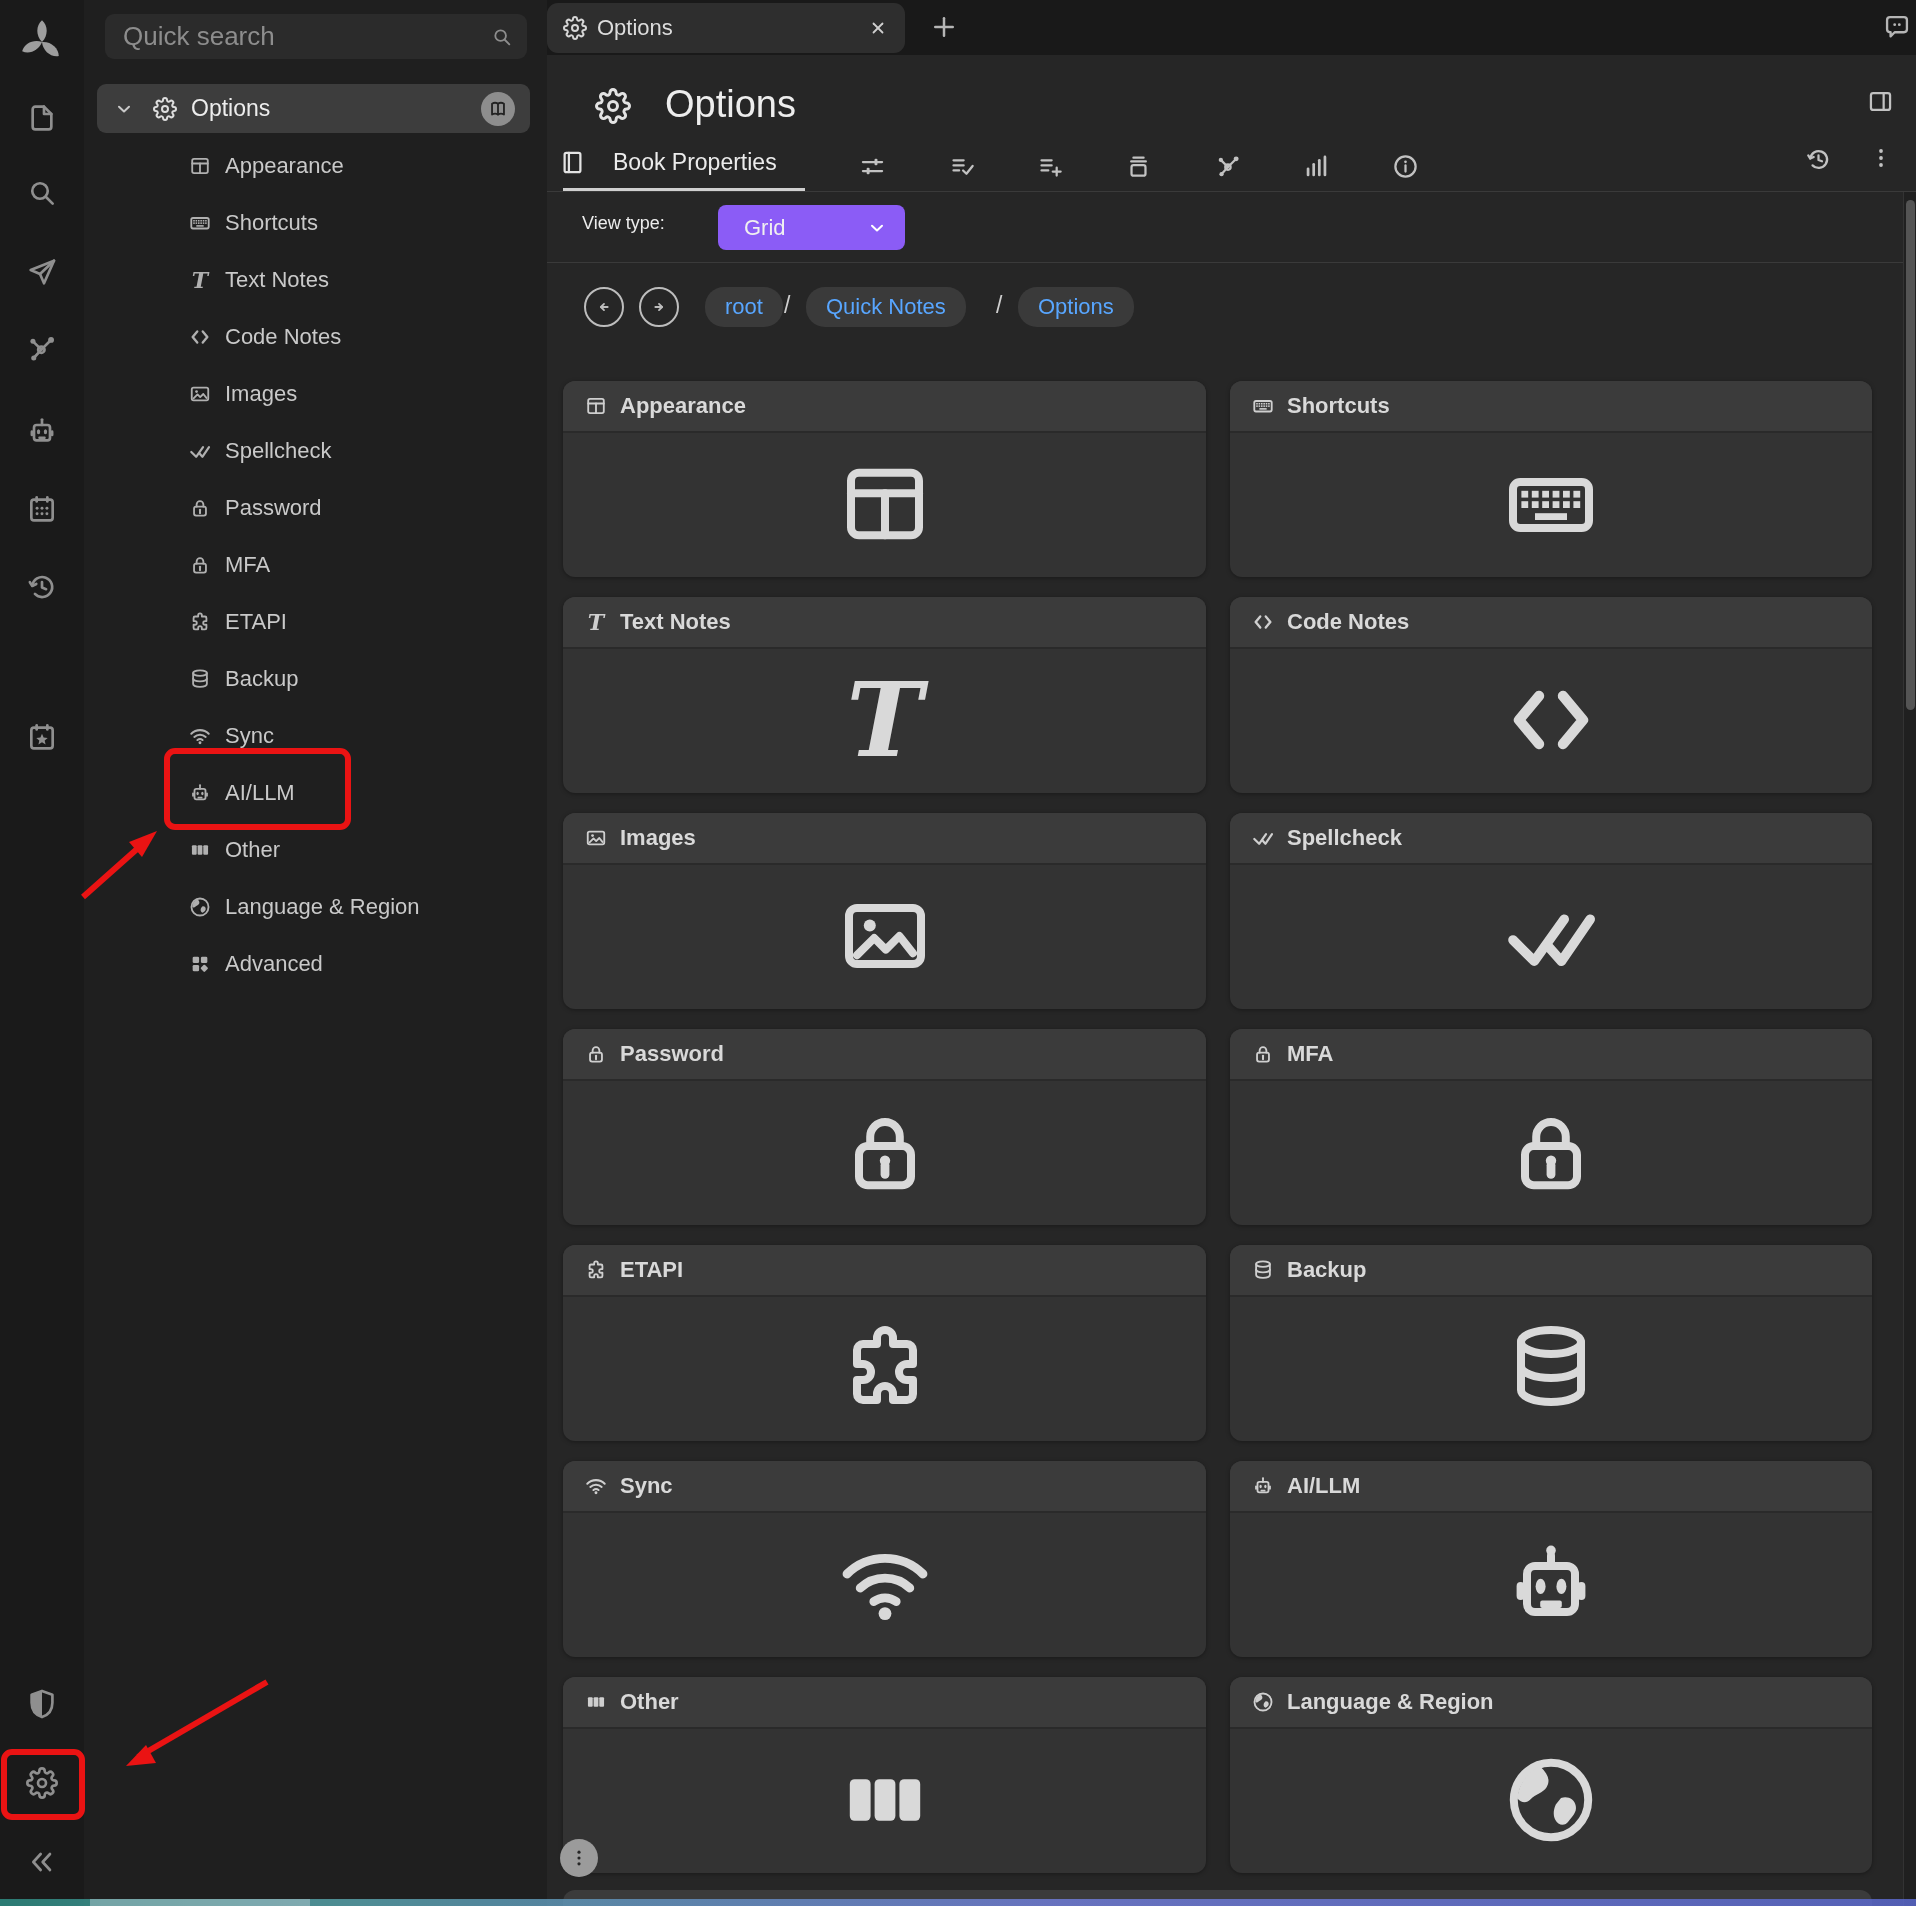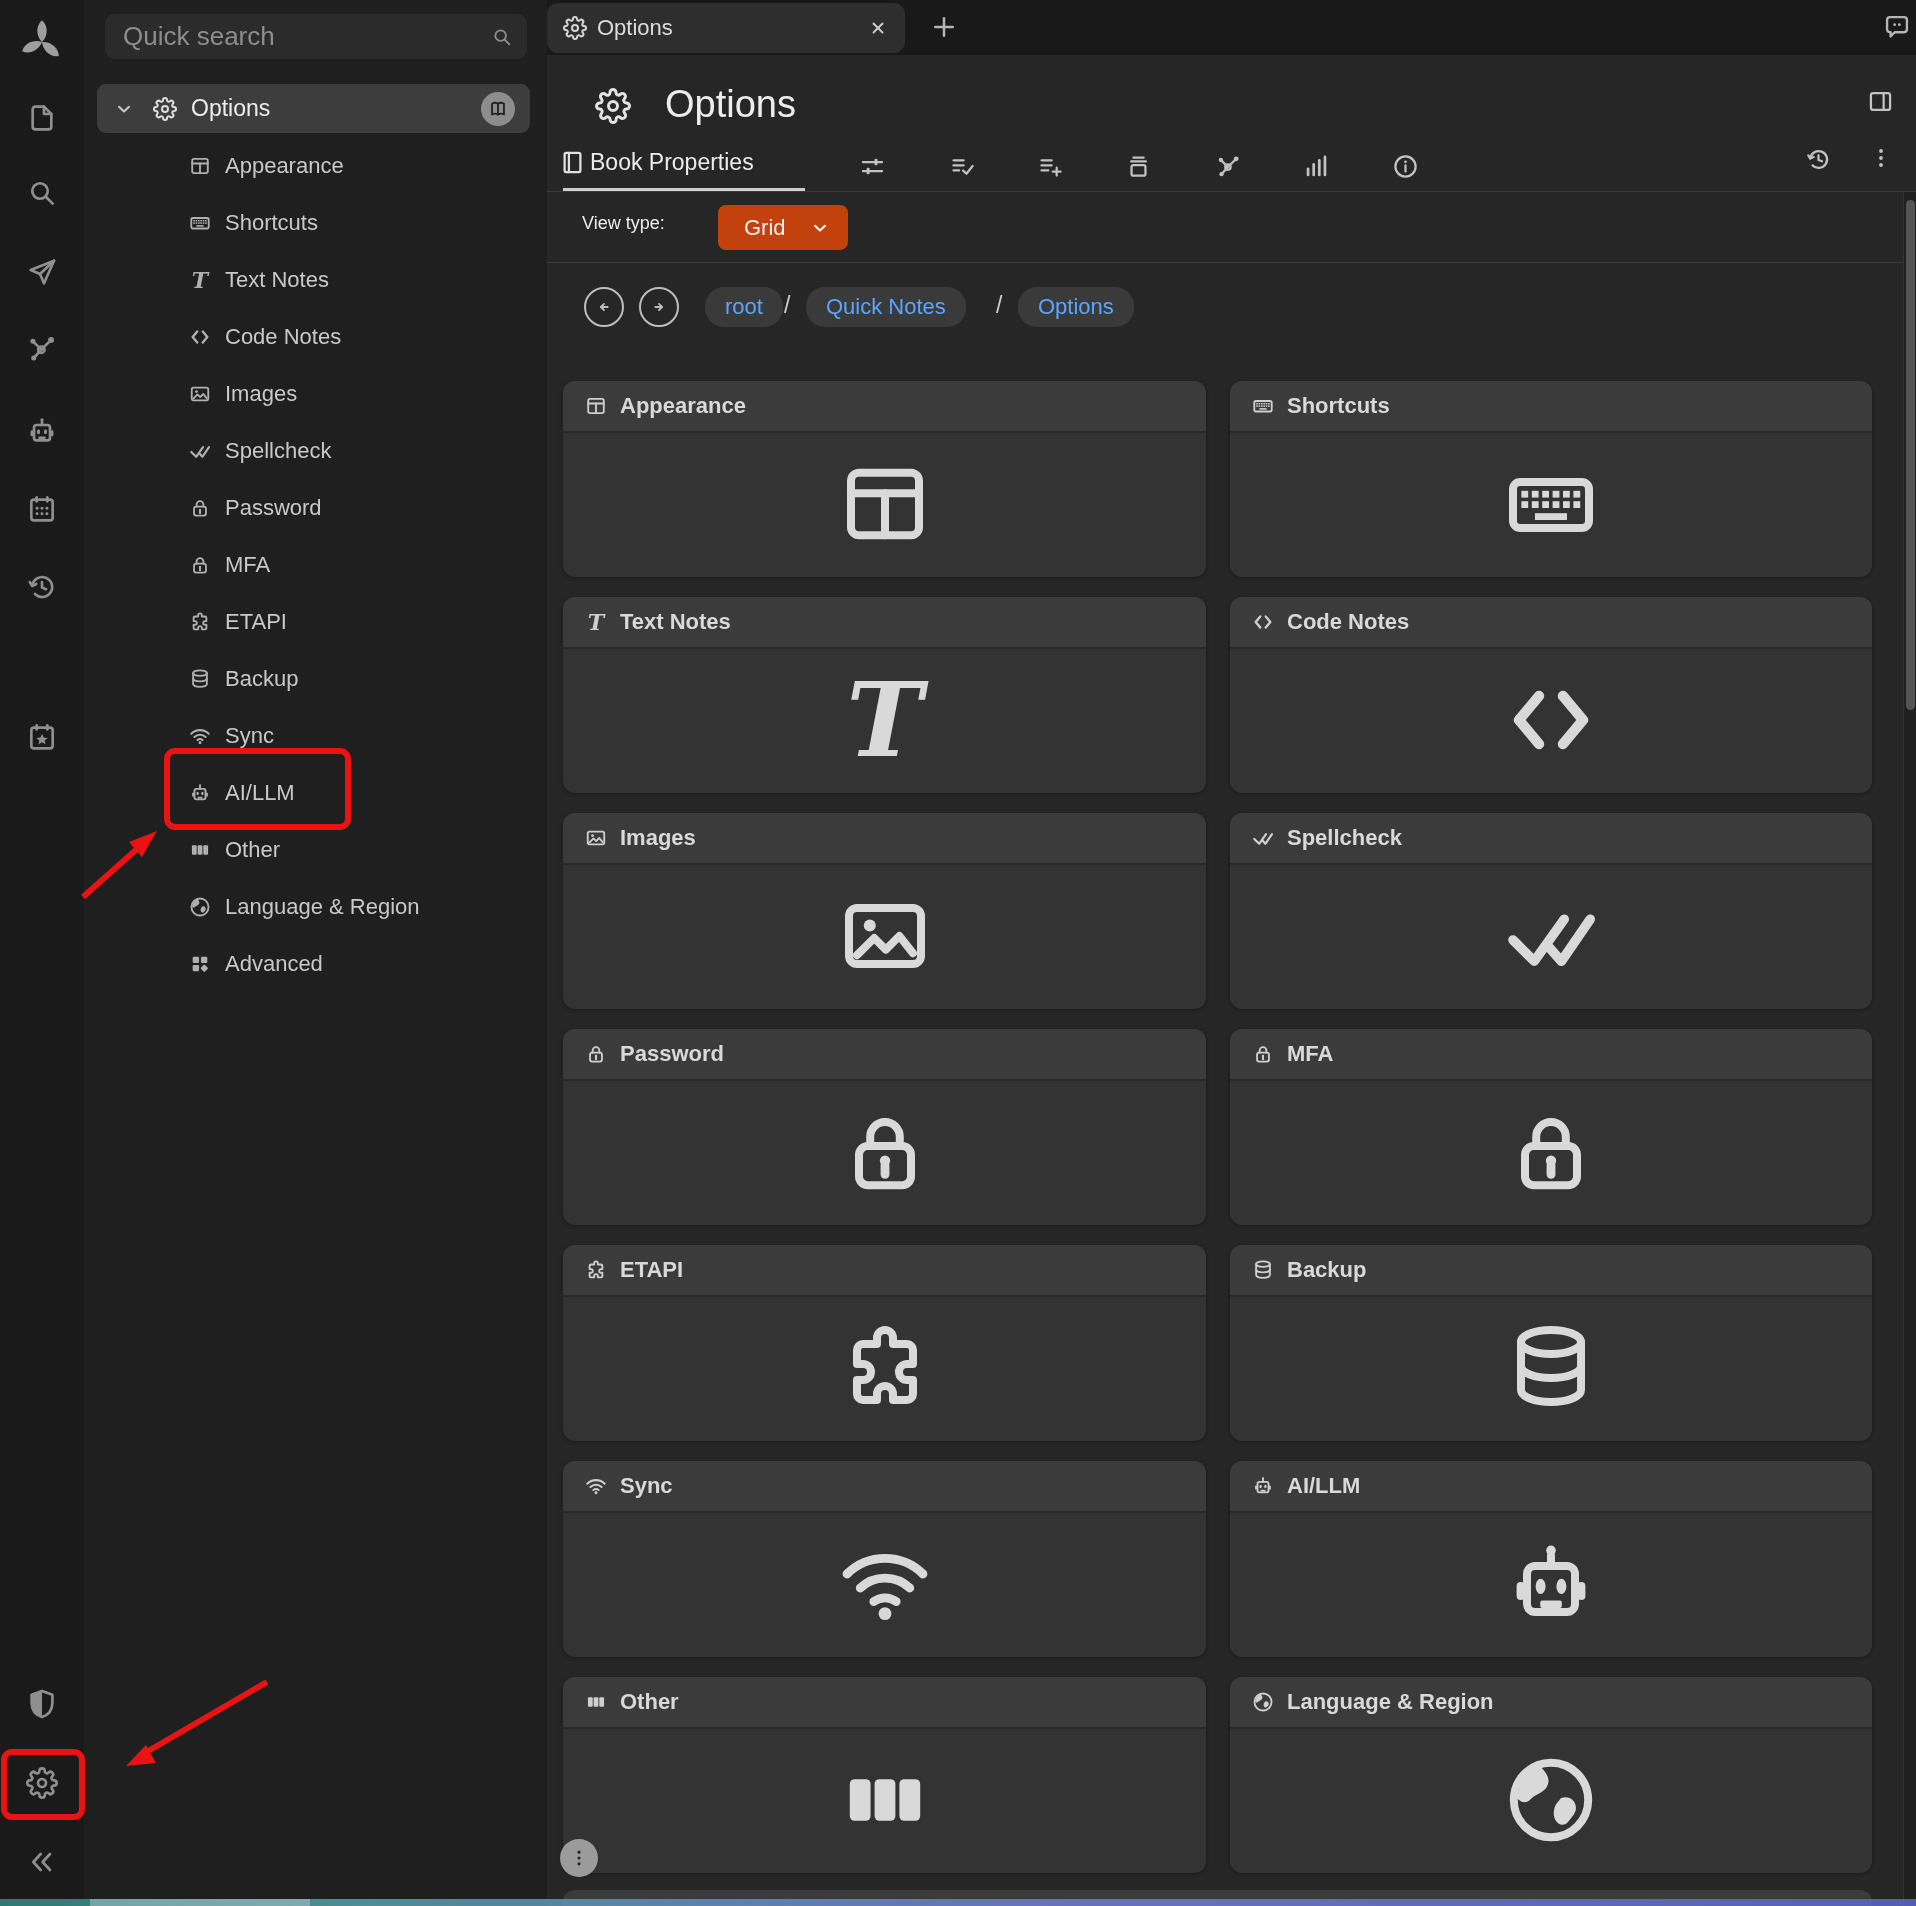--- a/index.html
+++ b/index.html
@@ -52,37 +52,37 @@
   .tab .gear{width:24px;height:24px;color:#d6d6d6;margin-left:16px;}
   .tab .lbl{margin-left:10px;font-size:22px;color:#dcdcdc;flex:1;}
   .tab .close{width:18px;height:18px;color:#cfcfcf;margin-right:18px;cursor:pointer;}
   .newtab{position:absolute;left:382px;top:12px;width:30px;height:30px;color:#b5b5b5;cursor:pointer;}
   .chatbtn{position:absolute;left:1336px;top:13px;width:28px;height:28px;color:#b5b5b5;cursor:pointer;}
   .note-header{position:absolute;left:0;top:55px;width:1369px;height:137px;border-bottom:1px solid #3a3a3a;box-sizing:border-box;}
   .nh-gear{position:absolute;left:48px;top:33px;width:36px;height:36px;color:#e3e3e3;}
   .nh-title{position:absolute;left:118px;top:28px;font-size:38px;color:#ededed;}
   .ribbon-tab{position:absolute;left:12px;top:94px;display:flex;align-items:center;cursor:pointer;}
   .ribbon-tab .ico{width:27px;height:27px;color:#e3e3e3;}
-  .ribbon-tab .lbl{margin-left:4px;font-size:23px;color:#ececec;}
+  .ribbon-tab .lbl{margin-left:27px;font-size:23px;color:#ececec;}
   .ribbon-underline{position:absolute;left:16px;top:133px;width:242px;height:3px;background:#cfcfcf;}
   .ribbon-icons{position:absolute;left:0;top:98px;height:28px;}
   .ribbon-icons > span{position:absolute;width:27px;height:27px;color:#c2c2c2;cursor:pointer;}
   .ribbon-icons > span:nth-of-type(1){left:312px;}
   .ribbon-icons > span:nth-of-type(2){left:402px;}
   .ribbon-icons > span:nth-of-type(3){left:490px;}
   .ribbon-icons > span:nth-of-type(4){left:578px;}
   .ribbon-icons > span:nth-of-type(5){left:668px;}
   .ribbon-icons > span:nth-of-type(6){left:756px;}
   .ribbon-icons > span:nth-of-type(7){left:845px;}
   .split-btn{position:absolute;left:1320px;top:33px;width:27px;height:27px;color:#c2c2c2;cursor:pointer;}
   .hist-btn{position:absolute;left:1258px;top:91px;width:27px;height:27px;color:#c2c2c2;cursor:pointer;}
   .dots-btn{position:absolute;left:1322px;top:91px;width:24px;height:24px;color:#c2c2c2;cursor:pointer;}
   .viewtype-row{position:absolute;left:0;top:192px;width:1369px;height:71px;border-bottom:1px solid #3a3a3a;box-sizing:border-box;}
   .vt-label{position:absolute;left:35px;top:21px;font-size:18px;color:#ececec;}
-  .vt-select{position:absolute;left:171px;top:13px;width:130px;height:45px;background:#c2410c;border-radius:8px;
+  .vt-select{position:absolute;left:171px;top:13px;width:187px;height:45px;background:#8b5cf6;border-radius:8px;
       display:flex;align-items:center;cursor:pointer;}
   .vt-select .val{margin-left:26px;font-size:22px;color:#f0f0f0;flex:1;}
   .vt-select .chev{width:20px;height:20px;color:#fff;margin-right:18px;}
   .crumb-row{position:absolute;left:0;top:263px;width:1369px;height:98px;}
   .nav-circle{position:absolute;top:24px;width:40px;height:40px;border:2.5px solid #bdbdbd;border-radius:50%;
       box-sizing:border-box;display:flex;align-items:center;justify-content:center;color:#bdbdbd;cursor:pointer;}
   .nav-back{left:37px;}
   .nav-fwd{left:92px;}
   .nav-circle .ico{width:22px;height:22px;}
   .pill{position:absolute;top:24px;height:40px;background:#3a3a3a;border-radius:19px;display:flex;

